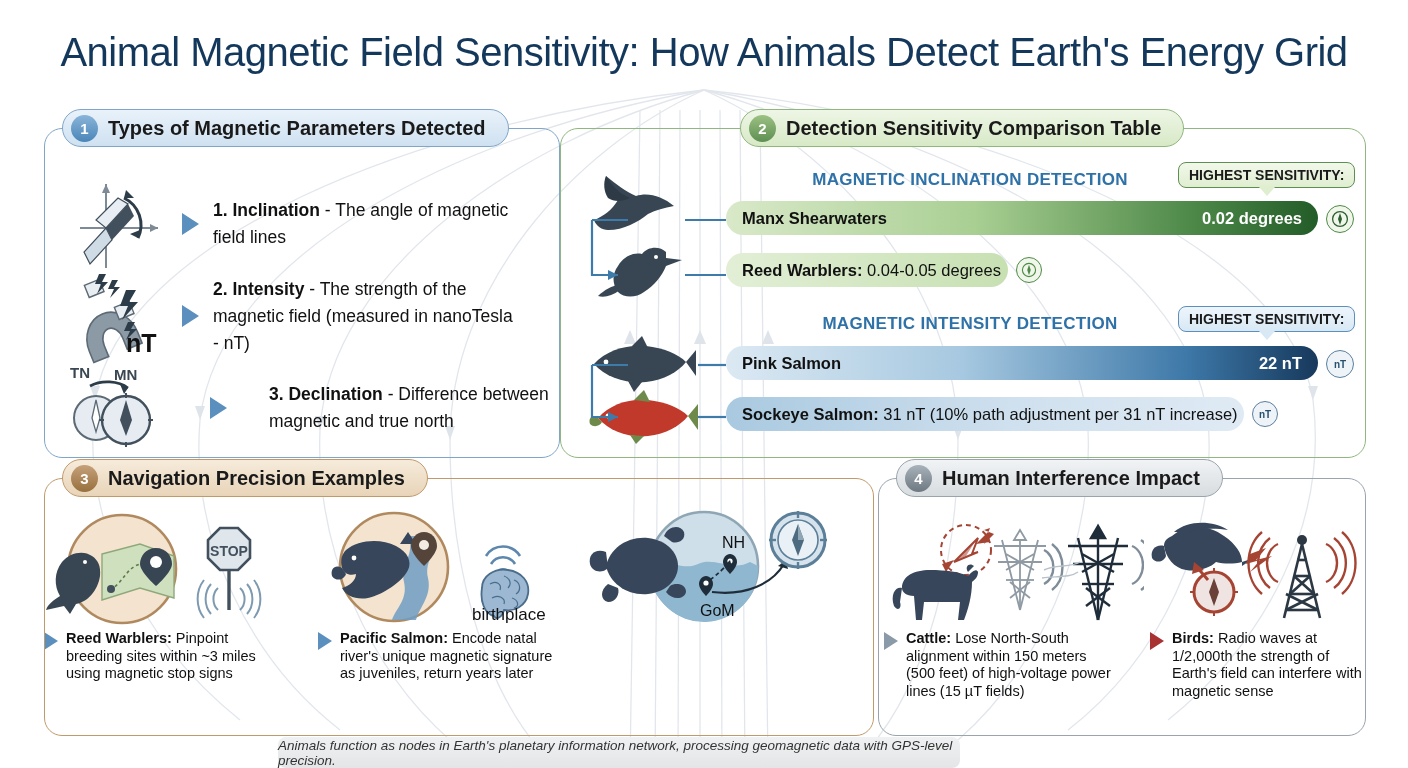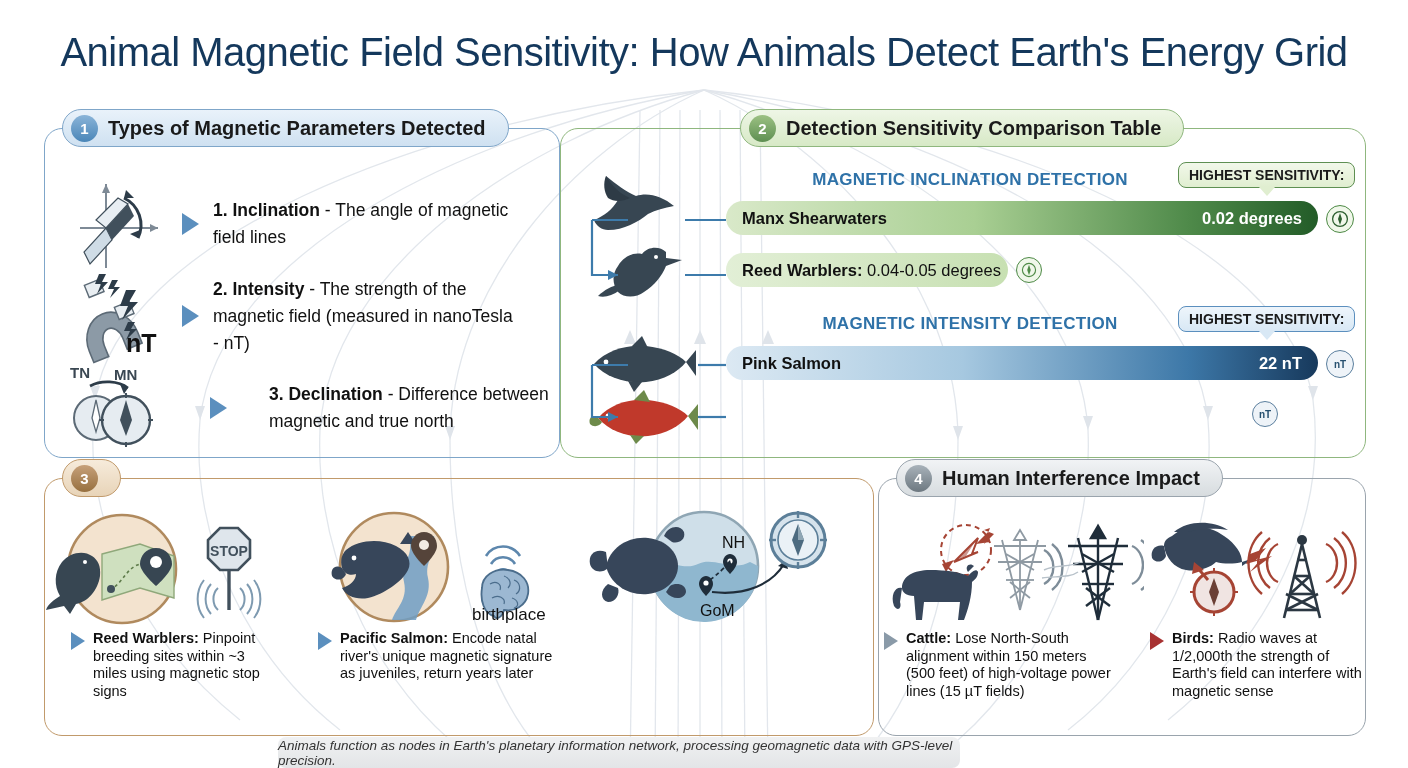--- a/index.html
+++ b/index.html
@@ -371,29 +371,33 @@
         <polygon points="9,3 11,9 9,15 7,9" fill="#4e8a46"></polygon>
       </svg>
   </div>
 
   <div class="bar" id="bar-pink">
     <span class="label">Pink Salmon</span>
     <span class="val">22 nT</span>
   </div>
   <div class="mini-badge mb-blue" id="mb-pink">nT</div>
 
+  <div class="bar" id="bar-sock">
+    <span class="label"><b>Sockeye Salmon:</b><span class="norm"> 31 nT (10% path adjustment per 31 nT increase)</span></span>
+  </div>
   <div class="mini-badge mb-blue" id="mb-sock">nT</div>
 
   <div class="callout" id="callout-incl">HIGHEST SENSITIVITY:</div>
   <div class="callout" id="callout-int">HIGHEST SENSITIVITY:</div>
 
   <div class="panel p3" id="panel-3">
     <div class="panel-box"></div>
     <div class="panel-hdr">
       <div class="badge">3</div>
+      <div class="hdr-title">Navigation Precision Examples</div>
     </div>
   </div>
 
   <svg class="ex-art" style="left:40px; top:512px; z-index:4;" width="230" height="115" viewBox="0 0 230 115">
     <circle cx="82" cy="57" r="54" fill="#f3e3cf" stroke="#b08a5e" stroke-width="2.6"></circle>
     <path d="M62 42 L 100 32 L 134 44 L 134 86 L 100 76 L 62 88 Z" fill="#cfe0bf" stroke="#8fa87a" stroke-width="1.4"></path>
     <path d="M70 78 C 84 70, 86 56, 100 52 C 112 48, 118 60, 126 60" stroke="#5e7b4a" stroke-width="1.6" fill="none" stroke-dasharray="3 3"></path>
     <circle cx="71" cy="77" r="4" fill="#41505c"></circle>
     <path d="M116 36 C 106 36, 100 44, 100 52 C 100 60, 116 74, 116 74 C 116 74, 132 60, 132 52 C 132 44, 126 36, 116 36 Z" fill="#374652"></path>
     <circle cx="116" cy="50" r="6" fill="#fff"></circle>
@@ -406,21 +410,21 @@
       <g stroke="#7e9ab0" stroke-width="2" fill="none">
         <path d="M20 62 A 12 14 0 0 0 20 84"></path>
           <path d="M13 58 A 18 21 0 0 0 13 88"></path>
           <path d="M6 54 A 24 28 0 0 0 6 92"></path>
         <path d="M42 62 A 12 14 0 0 1 42 84"></path>
           <path d="M49 58 A 18 21 0 0 1 49 88"></path>
           <path d="M56 54 A 24 28 0 0 1 56 92"></path>
       </g>
     </g>
   </svg>
-  <div class="ex-text" style="left:44px; top:630px; width:238px;padding-left:27px;">
+  <div class="ex-text" style="left:44px; top:630px; width:238px;">
     <span class="tri"></span>
     <span class="body"><b>Reed Warblers:</b><span> Pinpoint breeding sites within ~3 miles using magnetic stop signs</span></span>
   </div>
 
   <svg class="ex-art" style="left:312px; top:510px; z-index:4;" width="245" height="118" viewBox="0 0 245 118">
     <circle cx="82" cy="57" r="54" fill="#f3e3cf" stroke="#b08a5e" stroke-width="2.6"></circle>
     <path d="M96 26 C 104 44, 88 54, 92 72 C 96 90, 84 98, 80 110 L 104 110 C 108 96, 120 86, 116 68 C 112 50, 126 42, 122 26 Z" fill="#6f9ec4" opacity="0.85"></path>
     <path d="M34 40 C 46 30, 68 28, 84 36 C 96 42, 100 52, 96 60 C 90 72, 72 84, 56 88 C 44 90, 34 86, 30 78 C 38 76, 44 70, 44 64 C 38 66, 32 64, 30 58 C 28 50, 30 44, 34 40 Z" fill="#37465a"></path>
     <path d="M88 34 L 96 22 L 104 34 Z" fill="#37465a"></path>
     <path d="M30 58 C 24 54, 18 58, 20 66 C 24 72, 32 70, 34 64 Z" fill="#37465a"></path>

